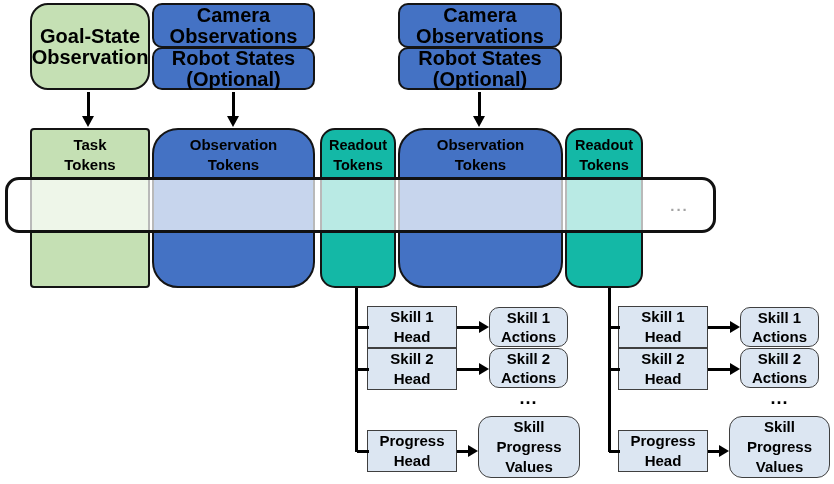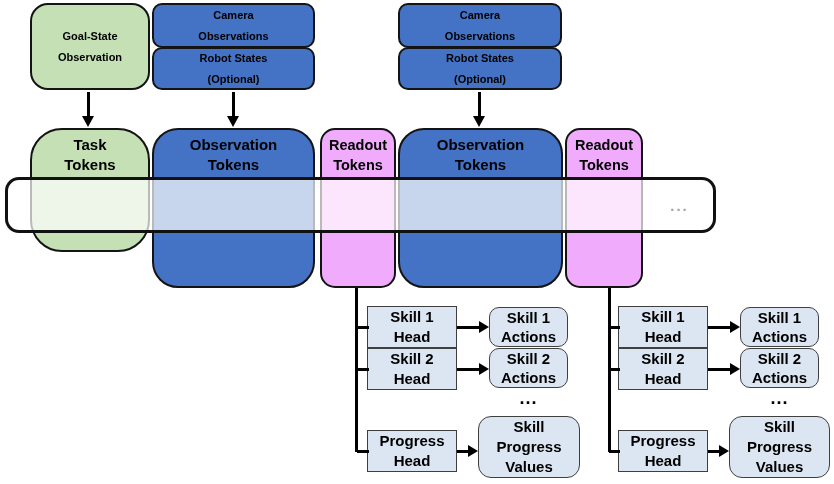--- a/index.html
+++ b/index.html
@@ -4,24 +4,24 @@
 <style>
   html,body{margin:0;padding:0;background:#fff;}
   .canvas{
     position:relative;width:834px;height:484px;background:#fff;overflow:hidden;
     font-family:"Liberation Sans", sans-serif;color:#000;
   }
   .box{
     position:absolute;box-sizing:border-box;display:flex;align-items:center;justify-content:center;
     text-align:center;font-weight:bold;white-space:pre-line;z-index:1;line-height:21px;
   }
-  .top-box{border:2.5px solid #141414;font-size:11px;}
+  .top-box{border:2.5px solid #141414;font-size:20px;}
   .green{background:#c5e0b4;}
   .blue{background:#4472c4;}
-  .lightblue{background:#f0abfc;}
+  .lightblue{background:#14b8a6;}
   .token{border:2px solid #141414;align-items:flex-start;padding-top:5px;font-size:15px;line-height:20px;}
   .backbone{
     position:absolute;box-sizing:border-box;border:3px solid #111;border-radius:14px;
     background:rgba(255,255,255,0.70);z-index:5;
   }
   .backbone-label{
     position:absolute;display:flex;align-items:center;justify-content:center;
     font-weight:bold;font-size:24px;z-index:6;
   }
   .backbone-dots{
@@ -59,21 +59,21 @@
 
   <div class="line" style="left:86.5px;top:92px;width:3px;height:25px;"></div>
   <div class="tri-down" style="left:81.5px;top:116px;"></div>
 
   <div class="line" style="left:231.5px;top:92px;width:3px;height:25px;"></div>
   <div class="tri-down" style="left:226.5px;top:116px;"></div>
 
   <div class="line" style="left:477.5px;top:92px;width:3px;height:25px;"></div>
   <div class="tri-down" style="left:472.5px;top:116px;"></div>
 
-  <div class="box token green" style="left:30px;top:128px;width:120px;height:124px;border-radius:32px;">Task
+  <div class="box token green" style="left:30px;top:128px;width:120px;height:160px;border-radius:4px;">Task
 Tokens</div>
 
   <div class="box token blue" style="left:152px;top:128px;width:163px;height:160px;border-radius:26px;">Observation
 Tokens</div>
 
   <div class="box token lightblue" style="left:320px;top:128px;width:76px;height:160px;border-radius:15px;font-size:14.5px;">Readout
 Tokens</div>
 
   <div class="box token blue" style="left:398px;top:128px;width:165px;height:160px;border-radius:26px;">Observation
 Tokens</div>

